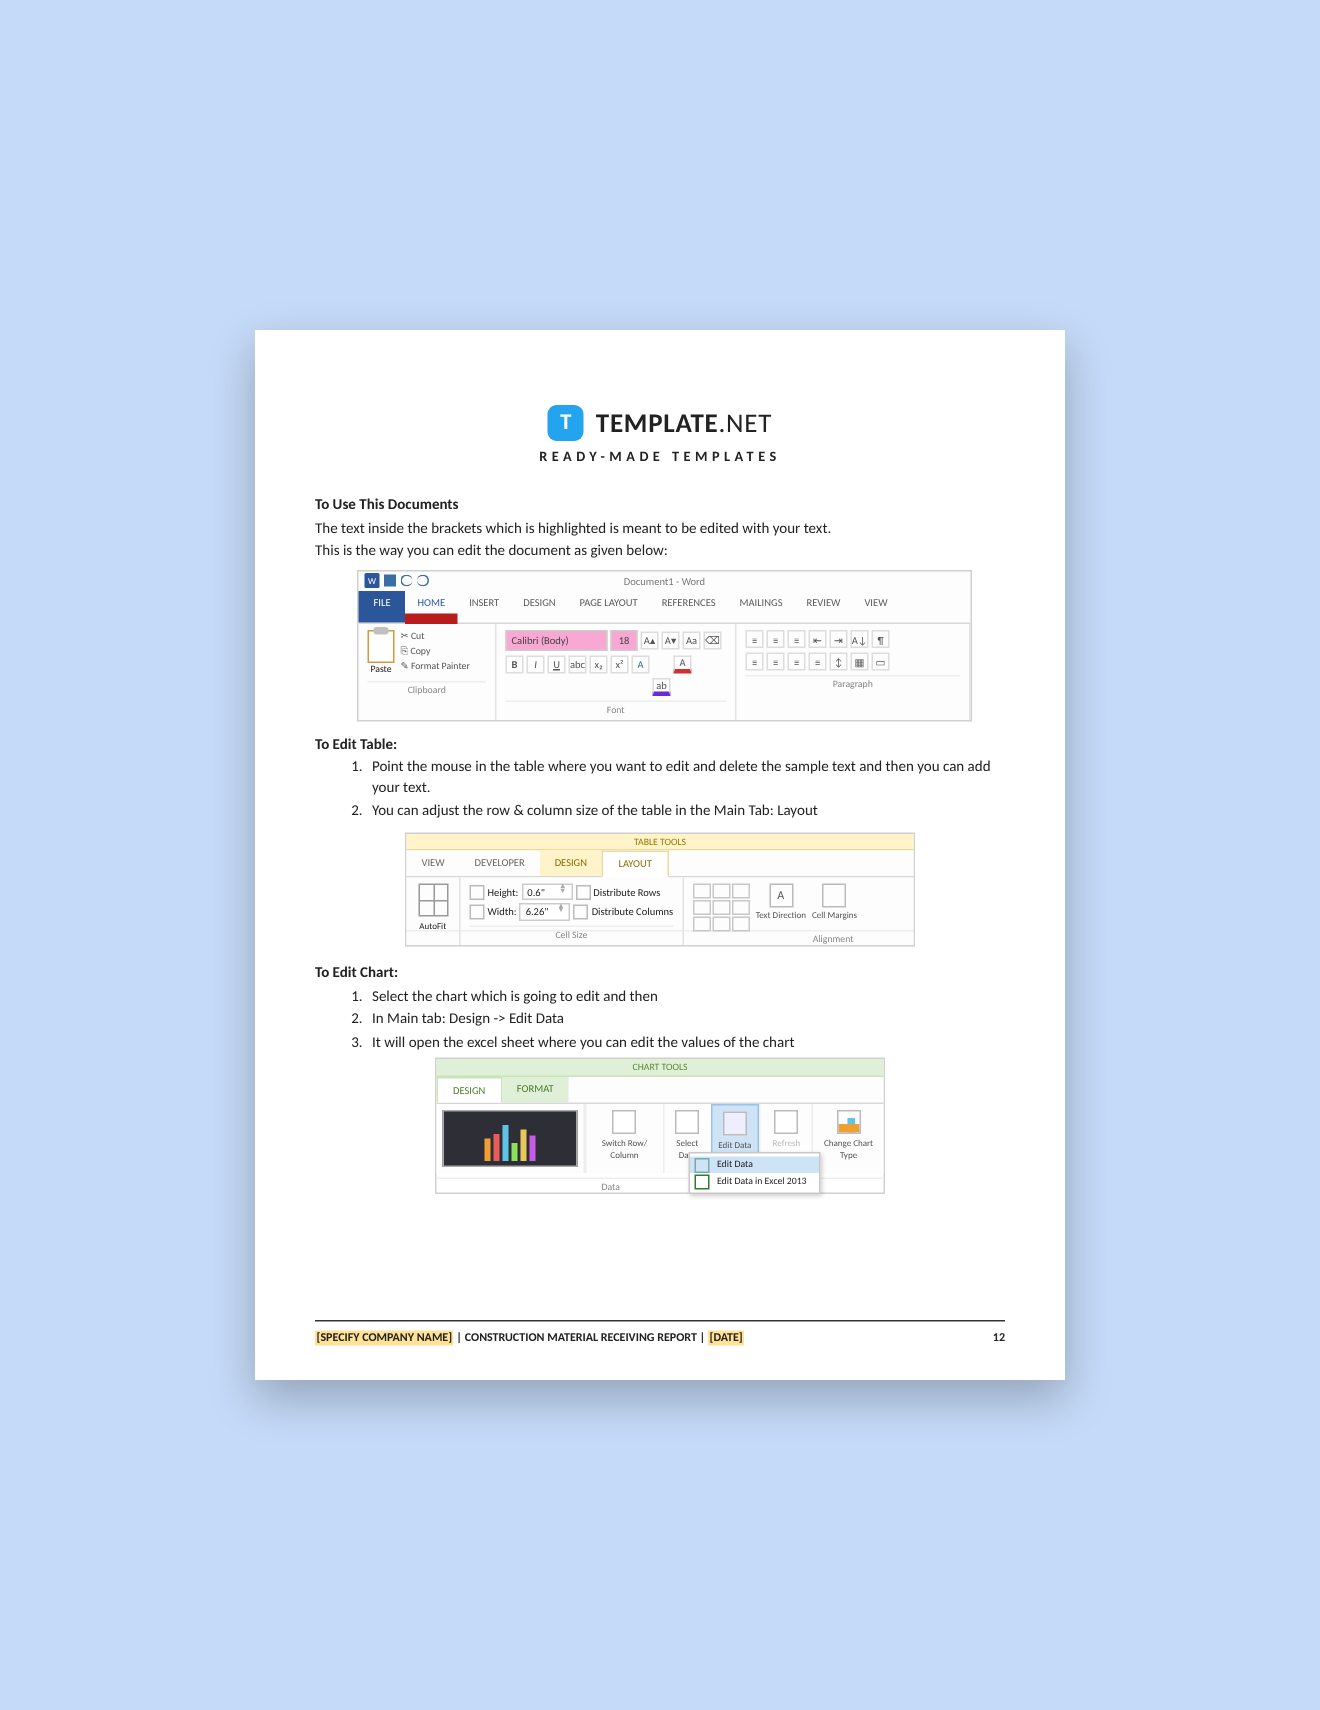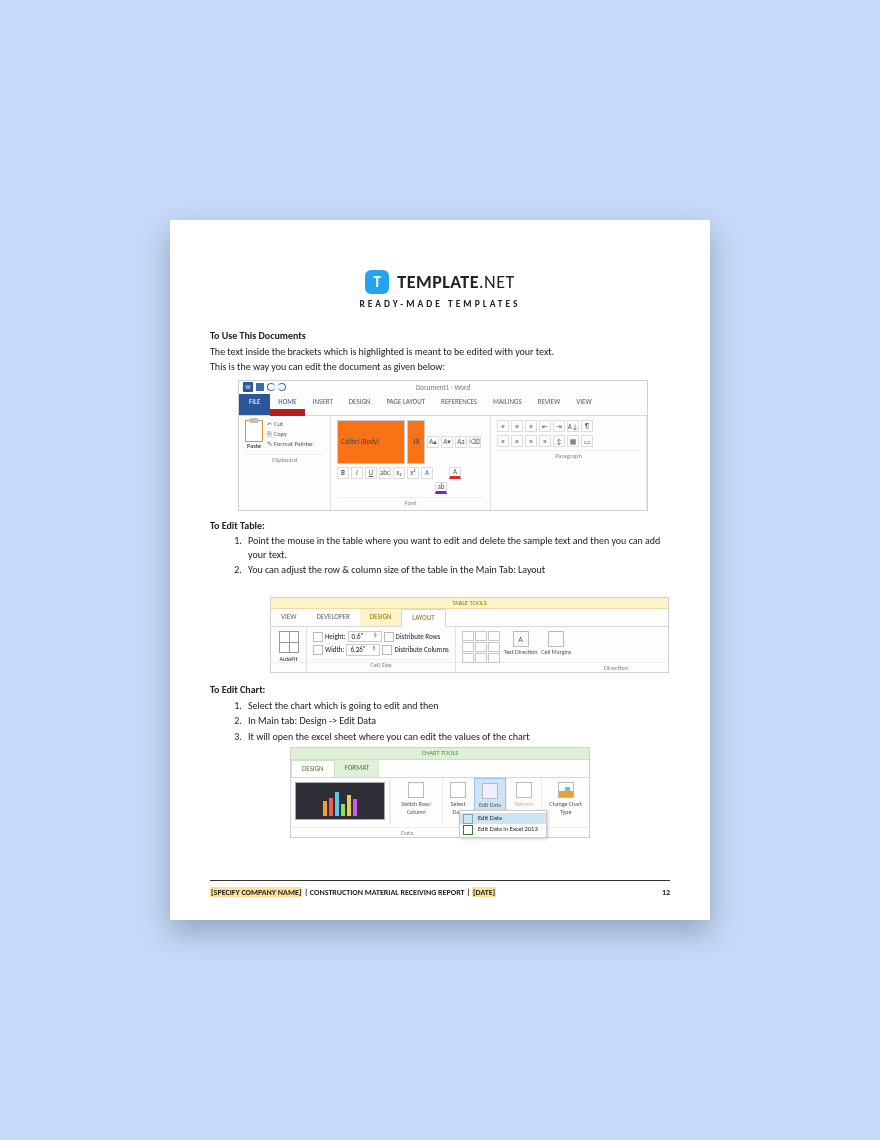--- a/index.html
+++ b/index.html
@@ -52,28 +52,28 @@
   .r1-body { display:flex; }
   .grp { border-right:1px solid #e3e3e3; padding:4px 6px 2px 6px; }
   .grp-title { text-align:center; color:#888; font-size:6.5px; margin-top:3px; border-top:1px solid #eee; padding-top:1px; }
   .clipb { width:92px; }
   .clipb .paste { display:flex; align-items:flex-start; gap:4px; }
   .paste-ic { width:18px;height:22px;background:#fff;border:1px solid #d49a3a;position:relative; }
   .paste-ic:before { content:""; position:absolute; top:-3px;left:3px;width:10px;height:5px;background:#c0c0c0;border-radius:2px; }
   .clip-lines { font-size:6.5px; color:#555; line-height:1.5; }
   .fontg { width:160px; }
   .font-row1 { display:flex; gap:2px; align-items:center; }
-  .fbox { border:1px solid #ccc; padding:16px 3px; background:#f97316; color:#444; }
+  .fbox { border:1px solid #ccc; padding:1px 3px; background:#f9a8d4; color:#444; }
   .fmini { width:12px;height:12px;border:1px solid #ddd;display:inline-flex;align-items:center;justify-content:center;font-size:7px;color:#555; }
   .font-row2 { display:flex; gap:2px; margin-top:3px; }
   .parag { flex:1; }
   .para-row { display:flex; gap:2px; }
 
   
-  .ribbon2 { border:1px solid #d0d0d0; margin:20px 0 10px 60px; width:399px; font-size:7px; }
+  .ribbon2 { border:1px solid #d0d0d0; margin:8px 0 10px 60px; width:340px; font-size:7px; }
   .r2-top { text-align:center; background:#fff3c9; color:#9a7a00; font-size:6.5px; padding:1px 0; border-bottom:1px solid #e8dca0; }
   .r2-tabs { display:flex; border-bottom:1px solid #d7d7d7; background:#fdfdfd; }
   .r2-tabs .tab { padding:3px 10px; color:#666; }
   .r2-tabs .ctx { background:#fff3c9; color:#8a6d00; }
   .r2-tabs .ctx.active { background:#fff; border:1px solid #e8dca0; border-bottom:1px solid #fff; margin-bottom:-1px; }
   .r2-body { display:flex; background:#fdfdfd; }
   .cellg { padding:4px 6px 2px 6px; border-right:1px solid #e3e3e3; }
   .autofit-ic { width:20px;height:22px;border:1px solid #999;display:block;margin:0 auto 2px; position:relative; }
   .autofit-ic:before,.autofit-ic:after { content:"";position:absolute;background:#999; }
   .autofit-ic:before { left:50%;top:0;bottom:0;width:1px; }
@@ -285,21 +285,21 @@
           <div class="vb-ic" style="font-size:8px;line-height:14px;">A</div>
           <span>Text Direction</span>
         </div>
         <div class="vbtn">
           <div class="vb-ic"></div>
           <span>Cell Margins</span>
         </div>
         <div style="position:absolute;"></div>
       </div>
     </div>
-    <div class="grp-title" style="text-align:right;padding-right:40px;margin-top:-10px;">Direction</div>
+    <div class="grp-title" style="text-align:right;padding-right:40px;margin-top:-10px;">Alignment</div>
   </div>
 
   <div class="h">To Edit Chart:</div>
   <ol>
     <li>Select the chart which is going to edit and then</li>
     <li>In Main tab: Design -&gt; Edit Data</li>
     <li>It will open the excel sheet where you can edit the values of the chart</li>
   </ol>
 
   <div class="ribbon3" style="position:relative;">

